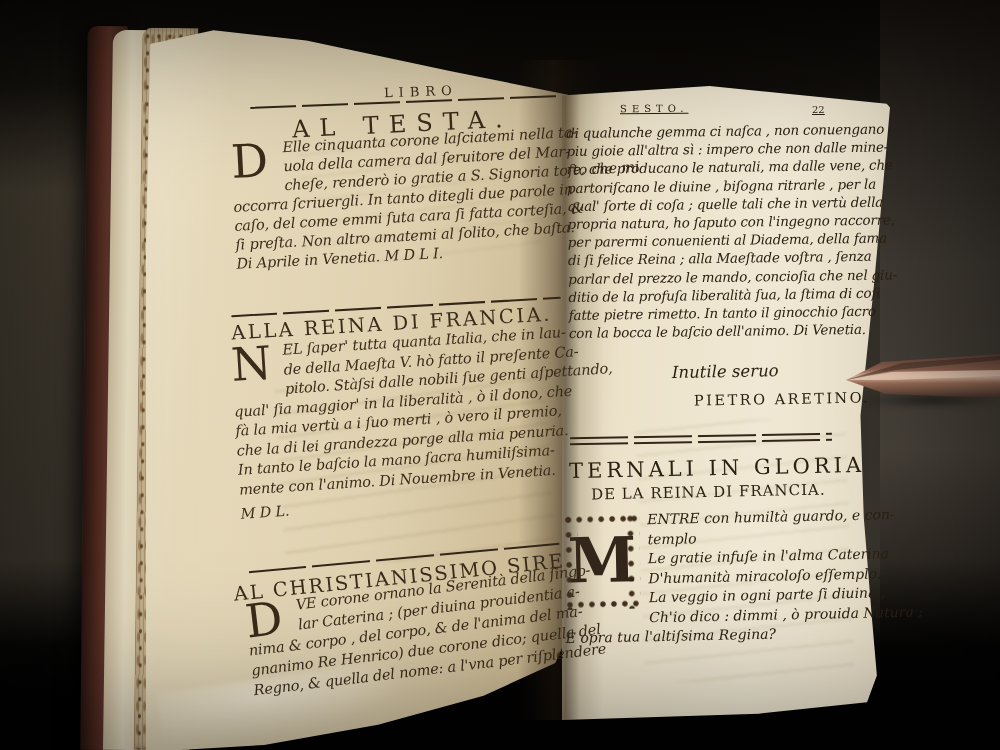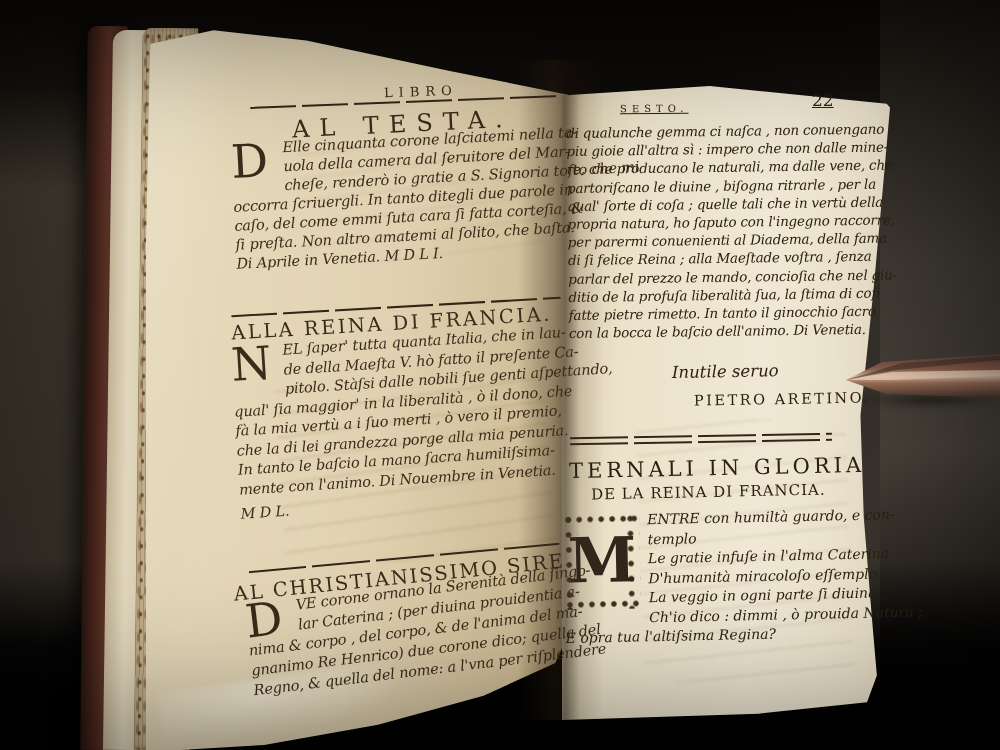--- a/index.html
+++ b/index.html
@@ -75,21 +75,21 @@
          font-style:italic;font-size:14.5px;line-height:19.5px;letter-spacing:-.2px;}
   .lp-rule3{left:248px;top:557px;width:312px;transform:rotate(-5.2deg);}
   .lp-h3{left:233px;top:566px;font-size:19.5px;letter-spacing:2px;transform:rotate(-5.8deg);}
   .lp-p3{left:243px;top:601px;width:330px;transform:rotate(-6.8deg);transform-origin:left top;
          font-style:italic;font-size:14.5px;line-height:20px;letter-spacing:-.2px;}
   .dropcap{float:left;font-style:normal;font-size:46px;line-height:38px;width:46px;margin:2px 6px 0 0;}
   .mdl{margin-top:5px;}
 
   
   .rp-head{left:620px;top:103px;font-size:10px;letter-spacing:5px;transform:rotate(-.5deg);text-decoration:underline;}
-  .rp-pagenum{left:812px;top:90px;font-size:17px;text-decoration:underline;}
+  .rp-pagenum{left:812px;top:104px;font-size:10px;text-decoration:underline;}
   .rp-body{left:566px;top:124px;width:290px;transform:rotate(-.8deg);transform-origin:left top;
            font-style:italic;font-size:13.5px;line-height:18.2px;letter-spacing:-.2px;}
   .rp-signoff1{left:672px;top:362px;font-style:italic;font-size:16.5px;transform:rotate(-1deg);}
   .rp-signoff2{left:694px;top:391px;font-size:14.5px;letter-spacing:2.5px;transform:rotate(-1deg);}
   .rp-div{left:570px;top:435px;width:262px;transform:rotate(-1deg);}
   .rp-div .rule2{margin-bottom:4px;}
   .rp-t1{left:569px;top:456px;font-size:21px;letter-spacing:4px;transform:rotate(-1.2deg);}
   .rp-t2{left:591px;top:483px;font-size:15px;letter-spacing:1px;transform:rotate(-1.2deg);}
   .rp-poem{left:563px;top:512px;width:300px;transform:rotate(-1.2deg);transform-origin:left top;
            font-style:italic;font-size:14px;line-height:19.5px;}

